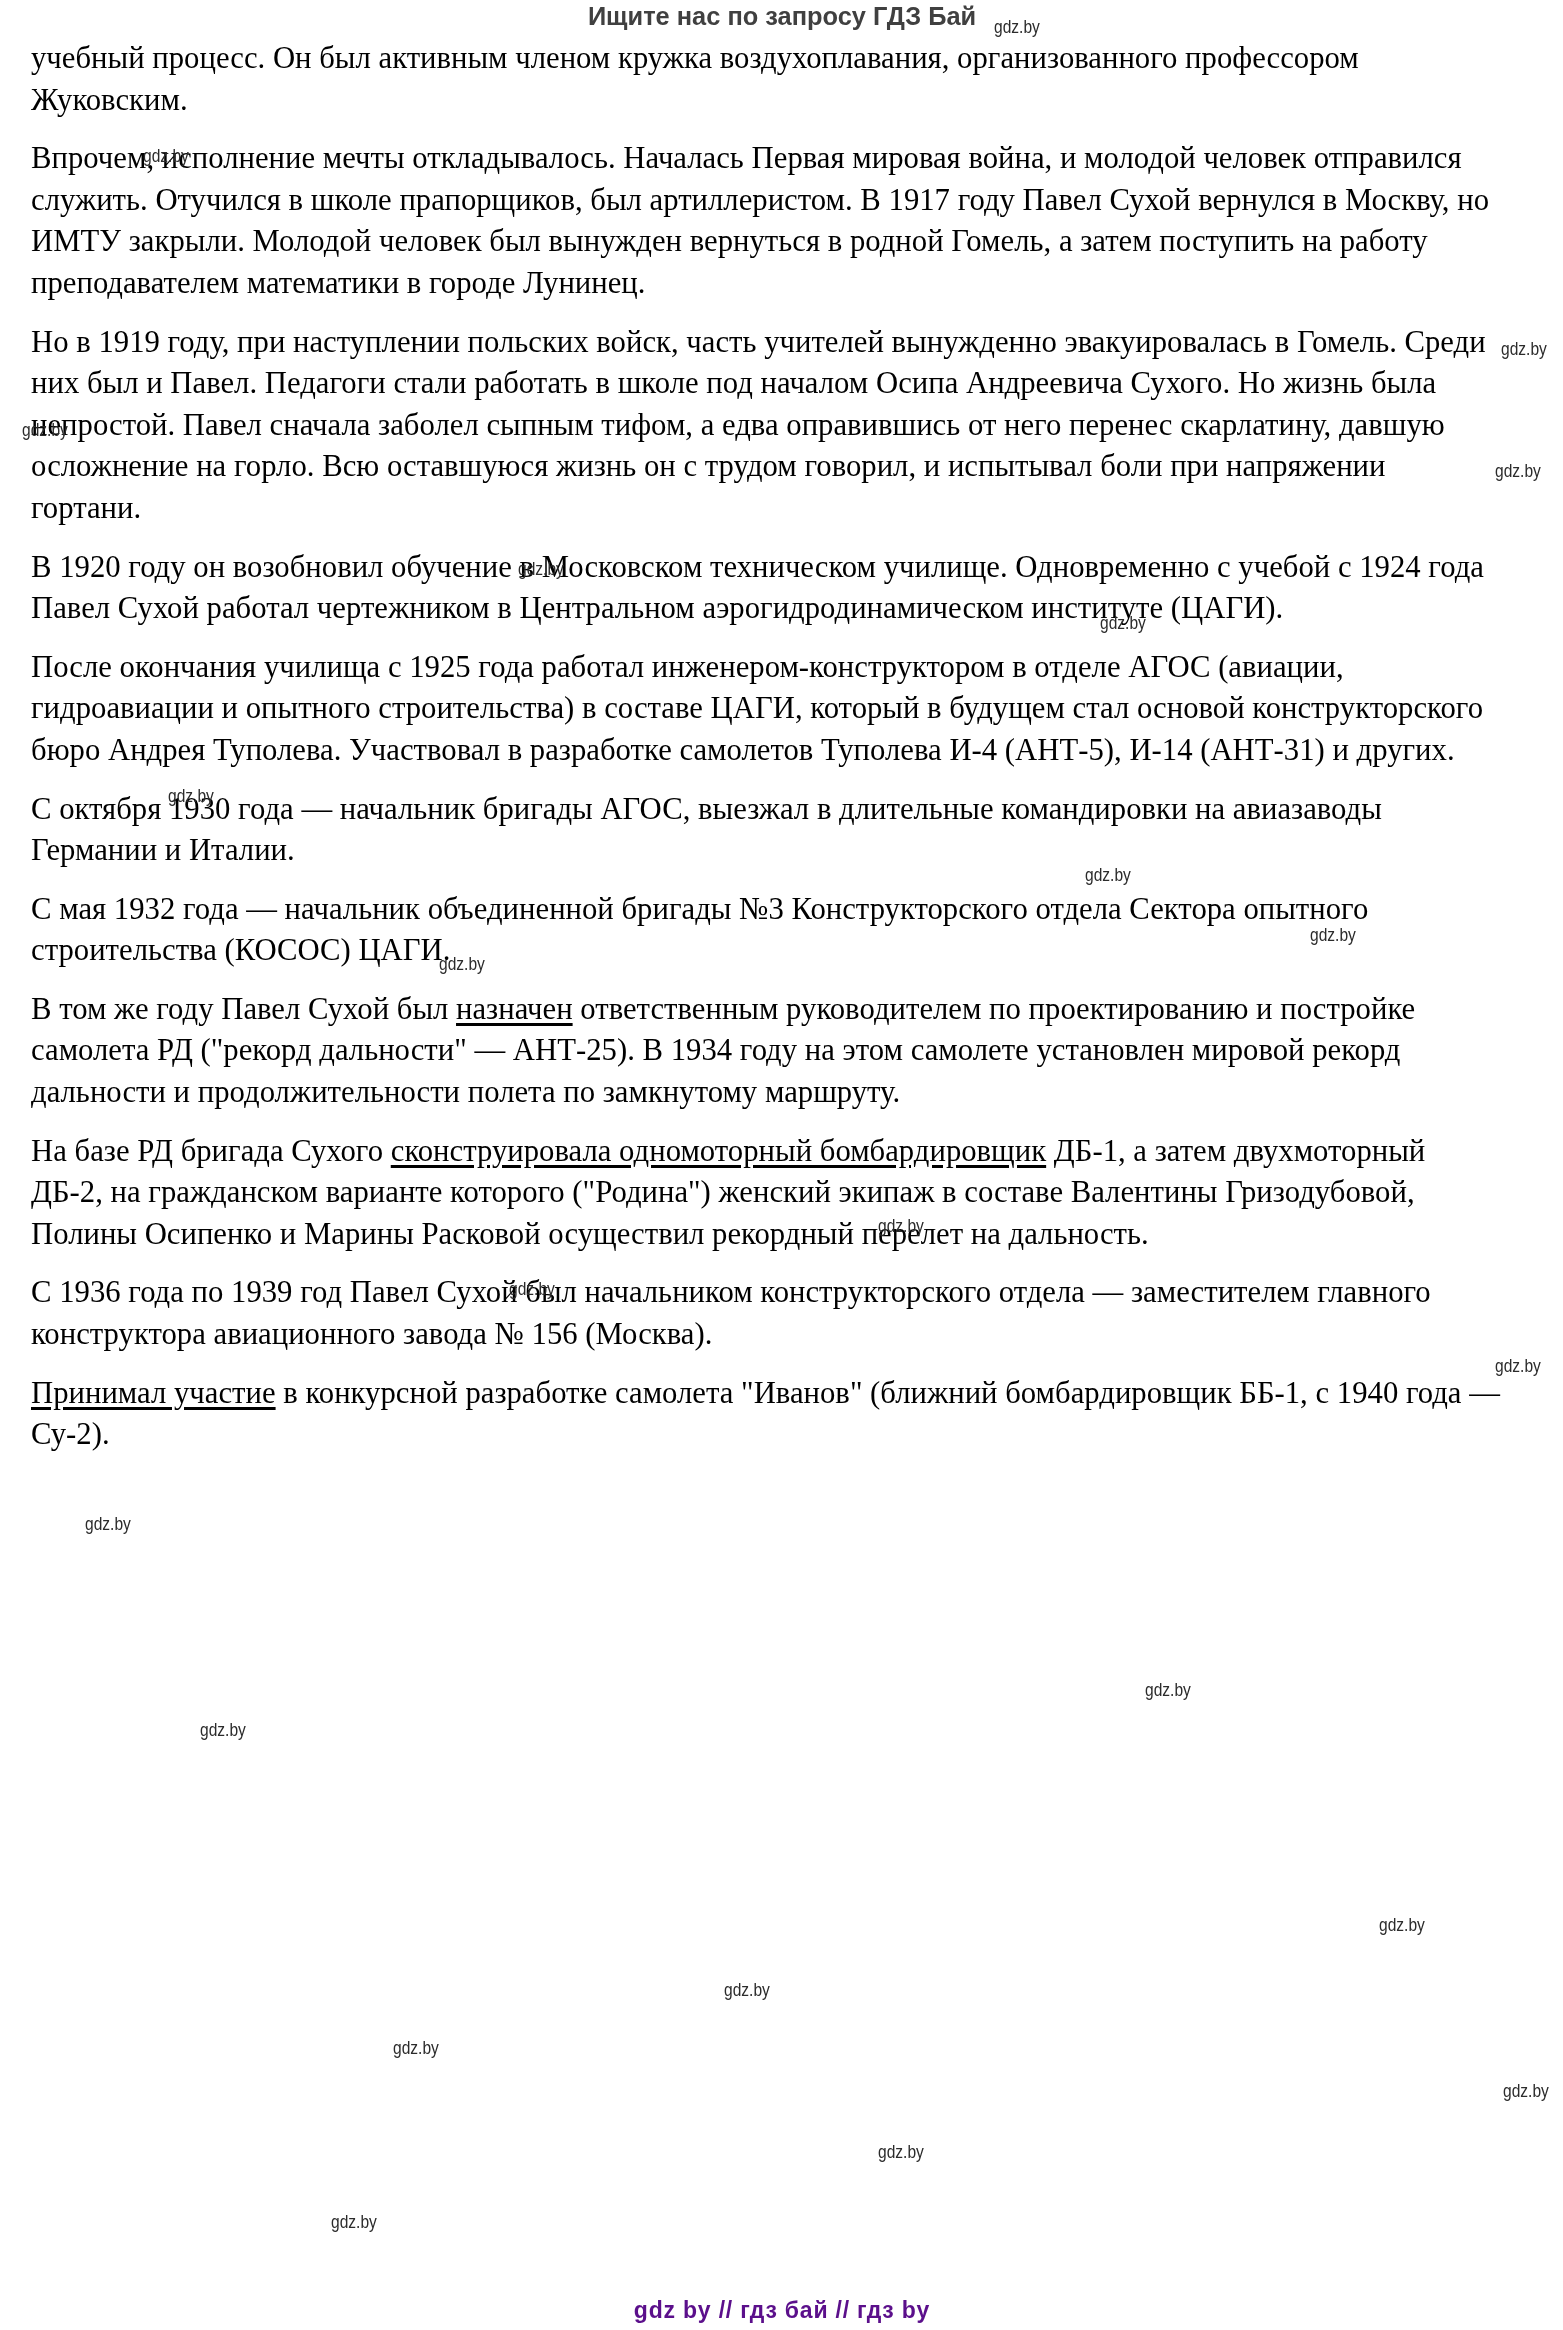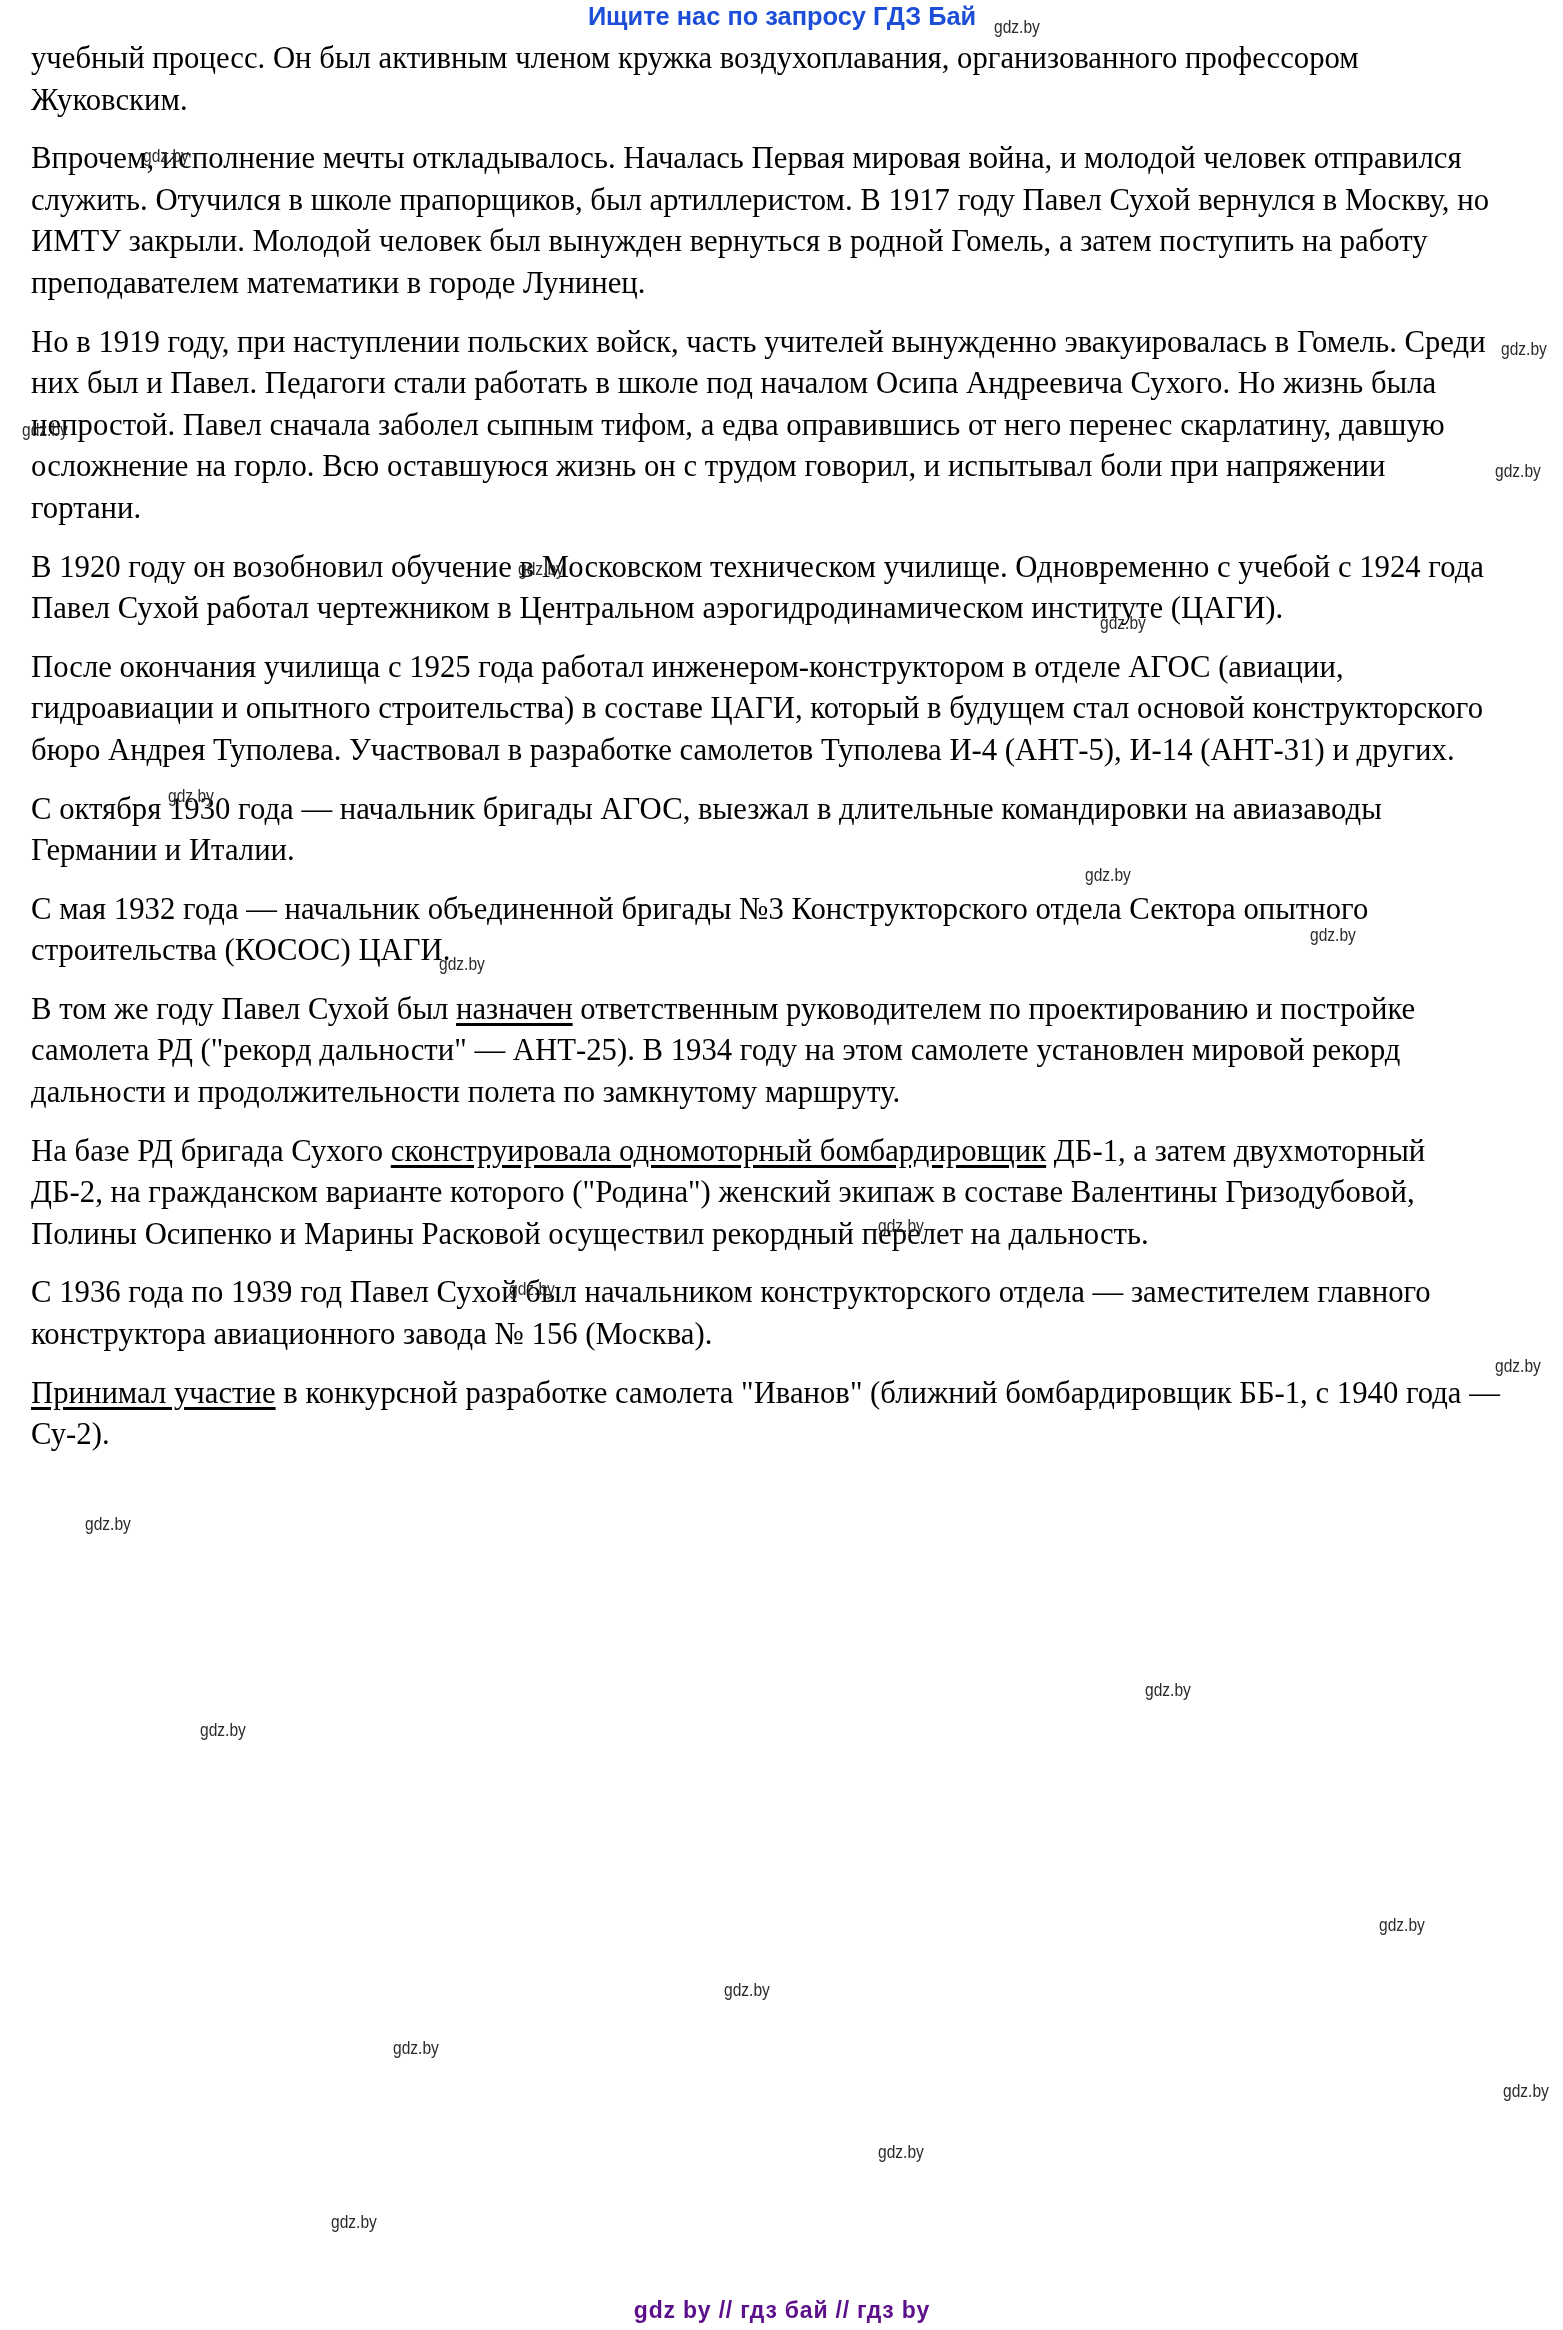--- a/index.html
+++ b/index.html
@@ -73,21 +73,21 @@
     color: #5B0F8B;
     letter-spacing: 0.8px;
     white-space: nowrap;
   }
 </style>
 </head>
 <body>
 
 <div id="page">
 
-  <div class="site-header-text" style="color: #1d4ed8;">Ищите нас по запросу ГДЗ Бай</div>
+  <div class="site-header-text" style="color: #404040;">Ищите нас по запросу ГДЗ Бай</div>
 
   <div class="doc-body" id="doc-body">
       <div class="para" id="p-uchebny-process"><span>учебный процесс. Он был активным членом кружка воздухоплавания, организованного профессором Жуковским.</span></div>
       <div class="para" id="p-vprochem"><span>Впрочем, исполнение мечты откладывалось. Началась Первая мировая война, и молодой человек отправился служить. Отучился в школе прапорщиков, был артиллеристом. В 1917 году Павел Сухой вернулся в Москву, но ИМТУ закрыли. Молодой человек был вынужден вернуться в родной Гомель, а затем поступить на работу преподавателем математики в городе Лунинец.</span></div>
       <div class="para" id="p-no-v-1919"><span>Но в 1919 году, при наступлении польских войск, часть учителей вынужденно эвакуировалась в Гомель. Среди них был и Павел. Педагоги стали работать в школе под началом Осипа Андреевича Сухого. Но жизнь была непростой. Павел сначала заболел сыпным тифом, а едва оправившись от него перенес скарлатину, давшую осложнение на горло. Всю оставшуюся жизнь он с трудом говорил, и испытывал боли при напряжении гортани.</span></div>
       <div class="para" id="p-v-1920"><span>В 1920 году он возобновил обучение в Московском техническом училище. Одновременно с учебой с 1924 года Павел Сухой работал чертежником в Центральном аэрогидродинамическом институте (ЦАГИ).</span></div>
       <div class="para" id="p-posle-okonchaniya"><span>После окончания училища с 1925 года работал инженером-конструктором в отделе АГОС (авиации, гидроавиации и опытного строительства) в составе ЦАГИ, который в будущем стал основой конструкторского бюро Андрея Туполева. Участвовал в разработке самолетов Туполева И-4 (АНТ-5), И-14 (АНТ-31) и других.</span></div>
       <div class="para" id="p-s-oktyabrya-1930"><span>С октября 1930 года — начальник бригады АГОС, выезжал в длительные командировки на авиазаводы Германии и Италии.</span></div>
       <div class="para" id="p-s-maya-1932"><span>С мая 1932 года — начальник объединенной бригады №3 Конструкторского отдела Сектора опытного строительства (КОСОС) ЦАГИ.</span></div>
       <div class="para" id="p-v-tom-zhe-godu"><span>В том же году Павел Сухой был </span><span class="u">назначен</span><span> ответственным руководителем по проектированию и постройке самолета РД ("рекорд дальности" — АНТ-25). В 1934 году на этом самолете установлен мировой рекорд дальности и продолжительности полета по замкнутому маршруту.</span></div>

